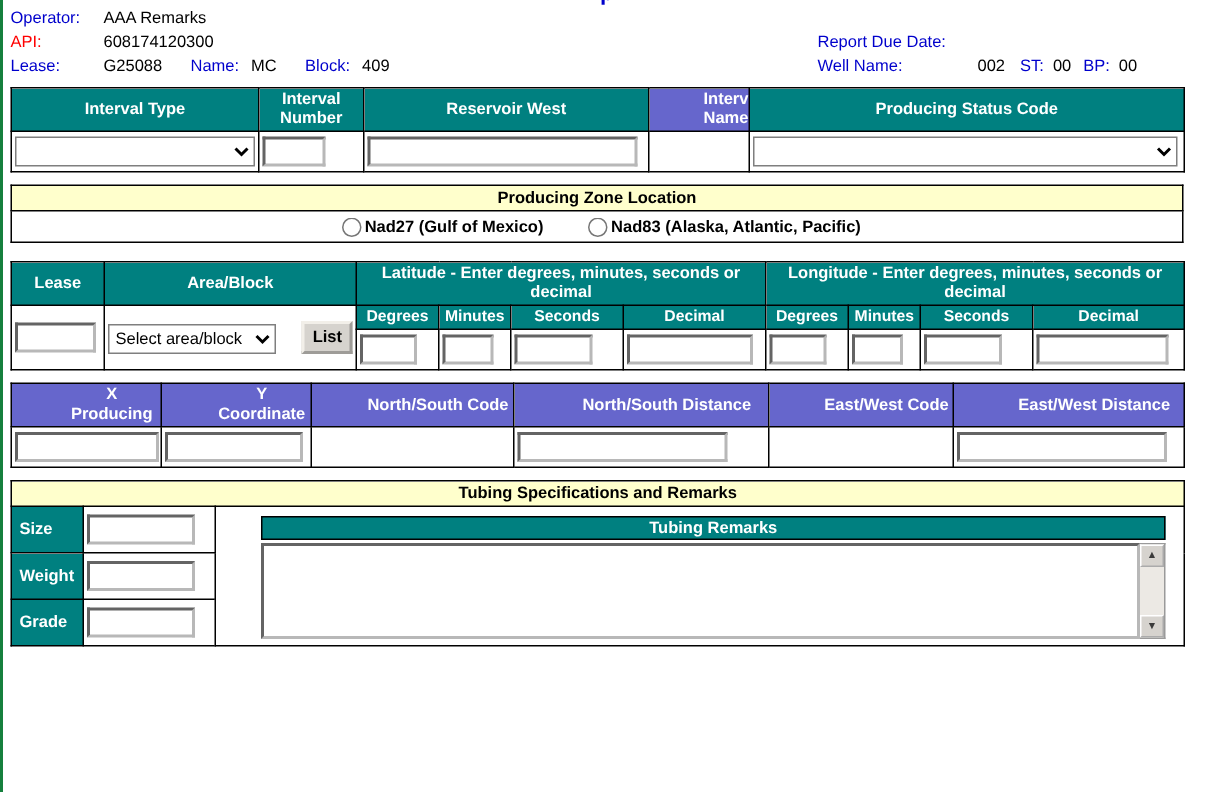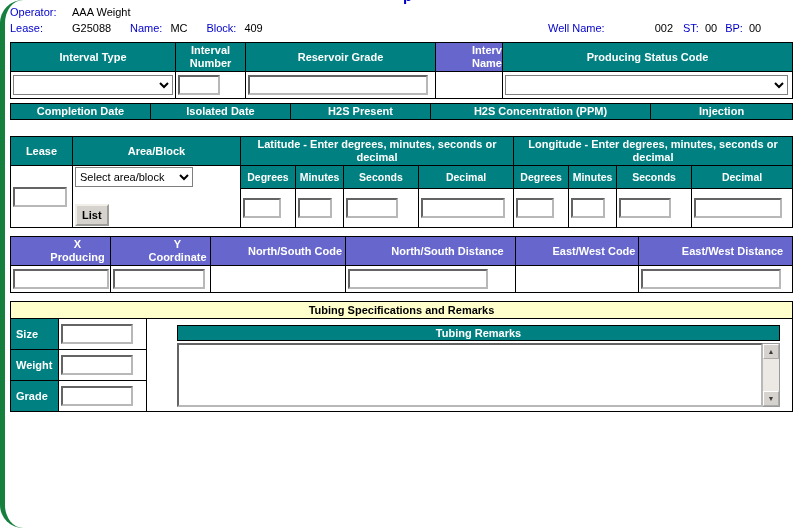--- a/index.html
+++ b/index.html
@@ -1,18 +1,18 @@
 <!DOCTYPE html>
 <html><head>
 <meta charset="utf-8">
 <style>
   * { box-sizing: border-box; }
   html,body { margin:0; padding:0; background:#fff; }
   body { font-family:"Liberation Sans", sans-serif; font-size:11px; color:#000; }
-  .page { position:relative; width:810px; height:528px; background:#fff; border-left:5px solid #15803d; overflow:hidden;border-radius:23px; }
+  .page { position:relative; width:810px; height:528px; background:#fff; border-left:2px solid #15803d; overflow:hidden; }
   .content { padding:4px 0 0 5px; width:792px; }
 
   
   .clipped-title { position:absolute; top:-13px; left:398px; color:#0000CC; font-weight:bold; font-size:15px; }
 
   
   .topinfo { margin-bottom:6px; }
   .irow { display:flex; width:782px; line-height:16px; }
   .lgroup { flex:1; display:flex; align-items:baseline; }
   .rgroup { width:244px; display:flex; align-items:baseline; }
@@ -46,21 +46,21 @@
 
   .w42{width:42px;} .w54{width:54px;} .w72{width:72px;} .w108{width:108px;} .w118{width:118px;}
   .w140{width:140px;} .w160{width:160px;} .w180{width:180px;} .w283{width:283px;}
   .w38{width:38px;} .w34{width:34px;} .w52{width:52px;} .w84{width:84px;} .w88{width:88px;}
   .w96{width:96px;} .w92{width:92px;}
 
   .btn { background:#d6d3ce; border:2px outset #f2efe9; font-family:"Liberation Sans", sans-serif; font-size:12px; padding:2px 10px; color:#000; }
   .btn-small { font-size:11px; font-weight:bold; padding:1px 5px; height:22px; }
 
   
-  .areacell { display:flex; align-items:flex-start; gap:17px;flex-direction:column; }
+  .areacell { display:flex; align-items:flex-end; gap:17px; }
 
   
   td.pzrow { height:21px; text-align:center; background:#fff; }
   .pz-gap { display:inline-block; width:18px; }
 
   
   th.tublbl { background:#008080; color:#fff; font-weight:bold; text-align:left; padding-left:5px; font-size:11px; height:14px; }
   td.tubinput { background:#fff; }
   td.remarks { background:#fff; vertical-align:top; padding:6px 12px 4px 30px; }
   .remarks-head { background:#008080; color:#fff; font-weight:bold; text-align:center; font-size:11px; border:1px solid #000; height:16px; line-height:15px; }
@@ -81,21 +81,30 @@
   <div class="clipped-title">
     <span>p</span>
   </div>
 
   <div class="content">
 
     <div class="topinfo">
       <div class="irow">
         <div class="lgroup">
           <span class="lbl blue w62">Operator:</span>
-          <span class="val">AAA Weight</span>
+          <span class="val">AAA Remarks</span>
+        </div>
+      </div>
+      <div class="irow">
+        <div class="lgroup">
+          <span class="lbl red w62">API:</span>
+          <span class="val">608174120300</span>
+        </div>
+        <div class="rgroup">
+          <span class="lbl blue">Report Due Date:</span>
         </div>
       </div>
       <div class="irow">
         <div class="lgroup">
           <span class="lbl blue w62">Lease:</span>
           <span class="val sp58">G25088</span>
           <span class="lbl blue">Name:</span>
           <span class="gap8"></span>
           <span class="val sp36">MC</span>
           <span class="lbl blue">Block:</span>
@@ -118,21 +127,21 @@
           <col style="width:165px">
           <col style="width:70px">
           <col style="width:190px">
           <col style="width:67px">
           <col style="width:290px">
         </colgroup>
       <tbody>
           <tr>
         <th class="teal">Interval Type</th>
         <th class="teal">Interval Number</th>
-        <th class="teal">Reservoir Grade</th>
+        <th class="teal">Reservoir West</th>
         <th class="slate">Interval Name(s)</th>
         <th class="teal">Producing Status Code</th>
       </tr>
       <tr>
         <td class="cell"><select class="dd w160"><option></option></select></td>
         <td class="cell"><input class="txt w42" style=""></td>
         <td class="cell"><input class="txt w180" style=""></td>
         <td class="cell"></td>
         <td class="cell"><select class="dd w283"><option></option></select></td>
       </tr>
@@ -141,32 +150,35 @@
 
     <table class="tbl mb4">
       <colgroup>
           <col style="width:140px">
           <col style="width:140px">
           <col style="width:140px">
           <col style="width:220px">
           <col style="width:142px">
         </colgroup>
       <tbody>
-          <tr>
-        <th class="teal">Completion Date</th>
-        <th class="teal">Isolated Date</th>
-        <th class="teal">H2S Present</th>
-        <th class="teal">H2S Concentration (PPM)</th>
-        <th class="teal">Injection</th>
-      </tr>
     </tbody>
       </table>
 
     <table class="tbl mb12">
       <tbody>
+          <tr>
+            <th class="yellow">Producing Zone Location</th>
+          </tr>
+      <tr>
+        <td class="pzrow">
+          <input type="radio" name="nad-group" style=""><span class="radio-lbl">Nad27 (Gulf of Mexico)</span>
+          <span class="pz-gap"></span>
+          <input type="radio" name="nad-group" style=""><span class="radio-lbl">Nad83 (Alaska, Atlantic, Pacific)</span>
+        </td>
+      </tr>
     </tbody>
       </table>
 
     <table class="tbl mb8">
       <colgroup>
         <col style="width:62px">
           <col style="width:168px">
         <col style="width:55px">
           <col style="width:48px">
           <col style="width:75px">

